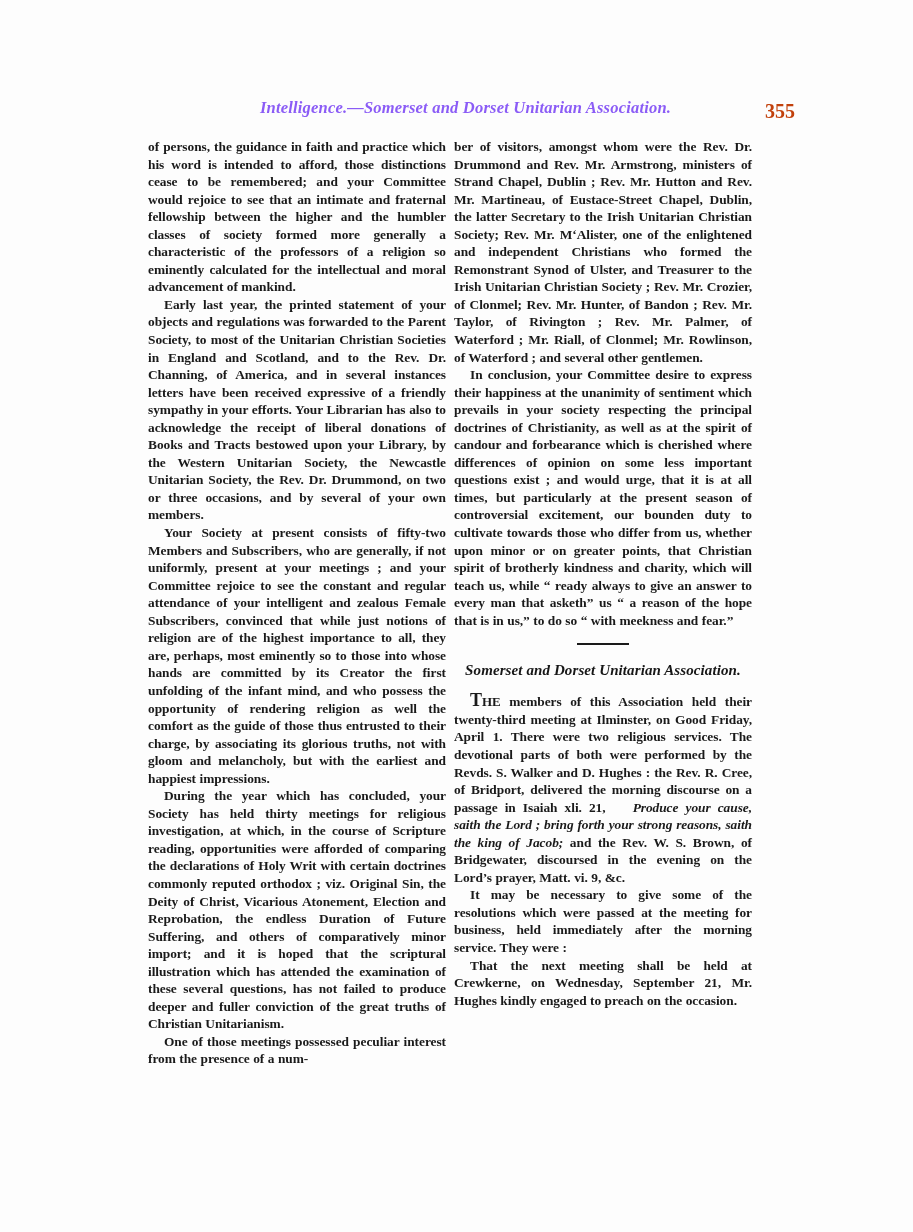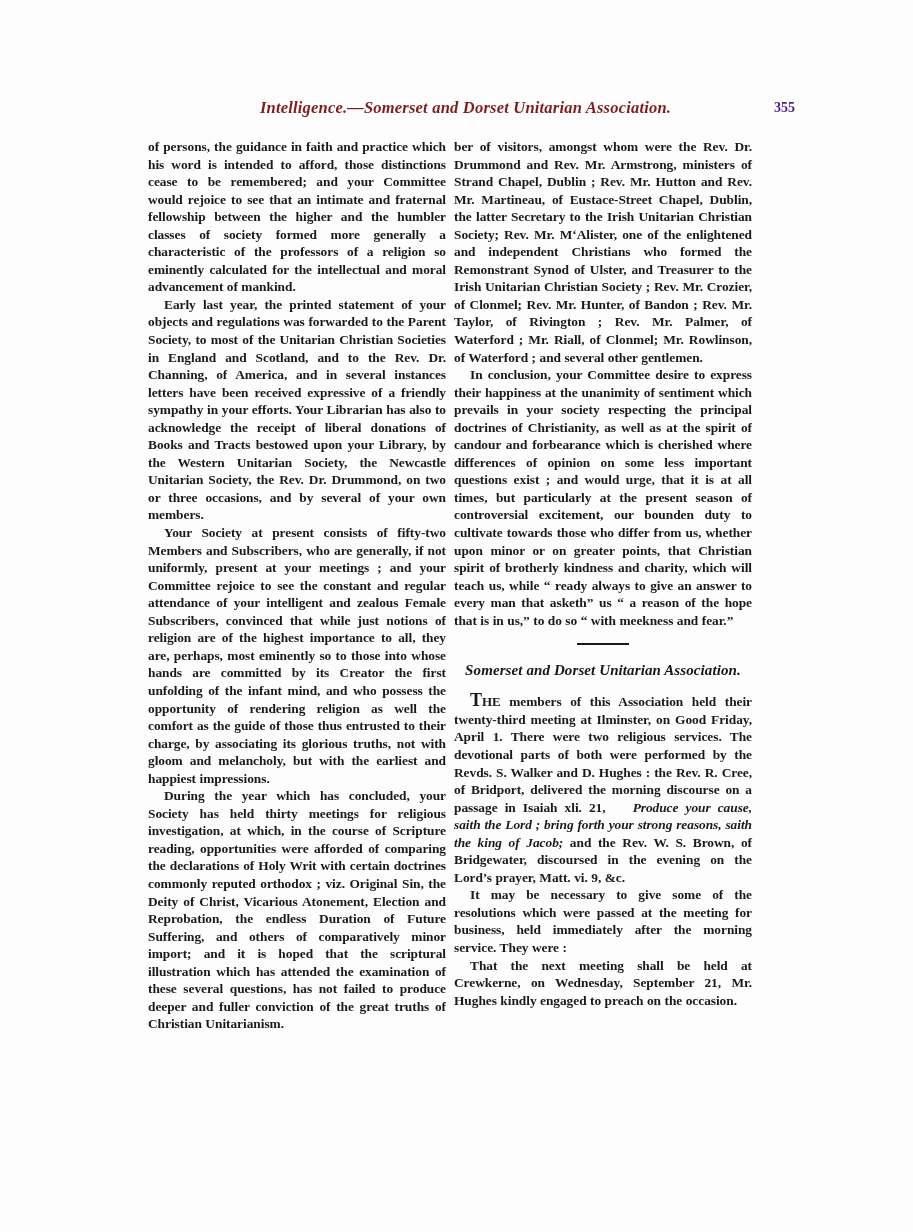--- a/index.html
+++ b/index.html
@@ -32,30 +32,30 @@
     display: flex;
     align-items: baseline;
     justify-content: center;
   }
   .running-head-title {
     font-style: italic;
     font-weight: bold;
     font-size: 16.5px;
     letter-spacing: 0.2px;
     white-space: nowrap;
-    color: #7f1d1d;
+    color: #8b5cf6;
     transform: translateX(-6px);
   }
   .running-head-folio {
     position: absolute;
     right: 0;
     top: 2px;
     font-weight: bold;
-    font-size: 14px;
-    color: #4c1d95;
+    font-size: 20px;
+    color: #c2410c;
   }
 
   
   .columns {
     position: absolute;
     left: 148px;
     top: 138px;
     width: 620px;
     display: flex;
     gap: 8px;
@@ -116,20 +116,21 @@
     <div class="running-head-folio">355</div>
   </div>
 
   <div class="columns">
 
     <div class="col">
       <p class="para">of persons, the guidance in faith and practice which his word is intended to afford, those distinctions cease to be remembered; and your Committee would rejoice to see that an intimate and fraternal fellowship between the higher and the humbler classes of society formed more generally a characteristic of the professors of a religion so eminently calculated for the intellectual and moral advancement of mankind.</p>
       <p class="para indent">Early last year, the printed statement of your objects and regulations was forwarded to the Parent Society, to most of the Unitarian Christian Societies in England and Scotland, and to the Rev. Dr. Channing, of America, and in several instances letters have been received expressive of a friendly sympathy in your efforts.  Your Librarian has also to acknowledge the receipt of liberal donations of Books and Tracts bestowed upon your Library, by the Western Unitarian Society, the Newcastle Unitarian Society, the Rev. Dr. Drummond, on two or three occasions, and by several of your own members.</p>
       <p class="para indent">Your Society at present consists of fifty-two Members and Subscribers, who are generally, if not uniformly, present at your meetings ; and your Committee rejoice to see the constant and regular attendance of your intelligent and zealous Female Subscribers, convinced that while just notions of religion are of the highest importance to all, they are, perhaps, most eminently so to those into whose hands are committed by its Creator the first unfolding of the infant mind, and who possess the opportunity of rendering religion as well the comfort as the guide of those thus entrusted to their charge, by associating its glorious truths, not with gloom and melancholy, but with the earliest and happiest impressions.</p>
       <p class="para indent">During the year which has concluded, your Society has held thirty meetings for religious investigation, at which, in the course of Scripture reading, opportunities were afforded of comparing the declarations of Holy Writ with certain doctrines commonly reputed orthodox ; viz. Original Sin, the Deity of Christ, Vicarious Atonement, Election and Reprobation, the endless Duration of Future Suffering, and others of comparatively minor import; and it is hoped that the scriptural illustration which has attended the examination of these several questions, has not failed to produce deeper and fuller conviction of the great truths of Christian Unitarianism.</p>
+      <p class="para indent">One of those meetings possessed peculiar interest from the presence of a num-</p>
     </div>
 
     <div class="col">
       <p class="para">ber of visitors, amongst whom were the Rev. Dr. Drummond and Rev. Mr. Armstrong, ministers of Strand Chapel, Dublin ; Rev. Mr. Hutton and Rev. Mr. Martineau, of Eustace-Street Chapel, Dublin, the latter Secretary to the Irish Unitarian Christian Society; Rev. Mr. M‘Alister, one of the enlightened and independent Christians who formed the Remonstrant Synod of Ulster, and Treasurer to the Irish Unitarian Christian Society ; Rev. Mr. Crozier, of Clonmel; Rev. Mr. Hunter, of Bandon ; Rev. Mr. Taylor, of Rivington ; Rev. Mr. Palmer, of Waterford ; Mr. Riall, of Clonmel; Mr. Rowlinson, of Waterford ; and several other gentlemen.</p>
       <p class="para indent">In conclusion, your Committee desire to express their happiness at the unanimity of sentiment which prevails in your society respecting the principal doctrines of Christianity, as well as at the spirit of candour and forbearance which is cherished where differences of opinion on some less important questions exist ; and would urge, that it is at all times, but particularly at the present season of controversial excitement, our bounden duty to cultivate towards those who differ from us, whether upon minor or on greater points, that Christian spirit of brotherly kindness and charity, which will teach us, while “ ready always to give an answer to every man that asketh” us “ a reason of the hope that is in us,” to do so “ with meekness and fear.”</p>
 
       <div class="divider"></div>
 
       <h2 class="section-heading">Somerset and Dorset Unitarian Association.</h2>
 

